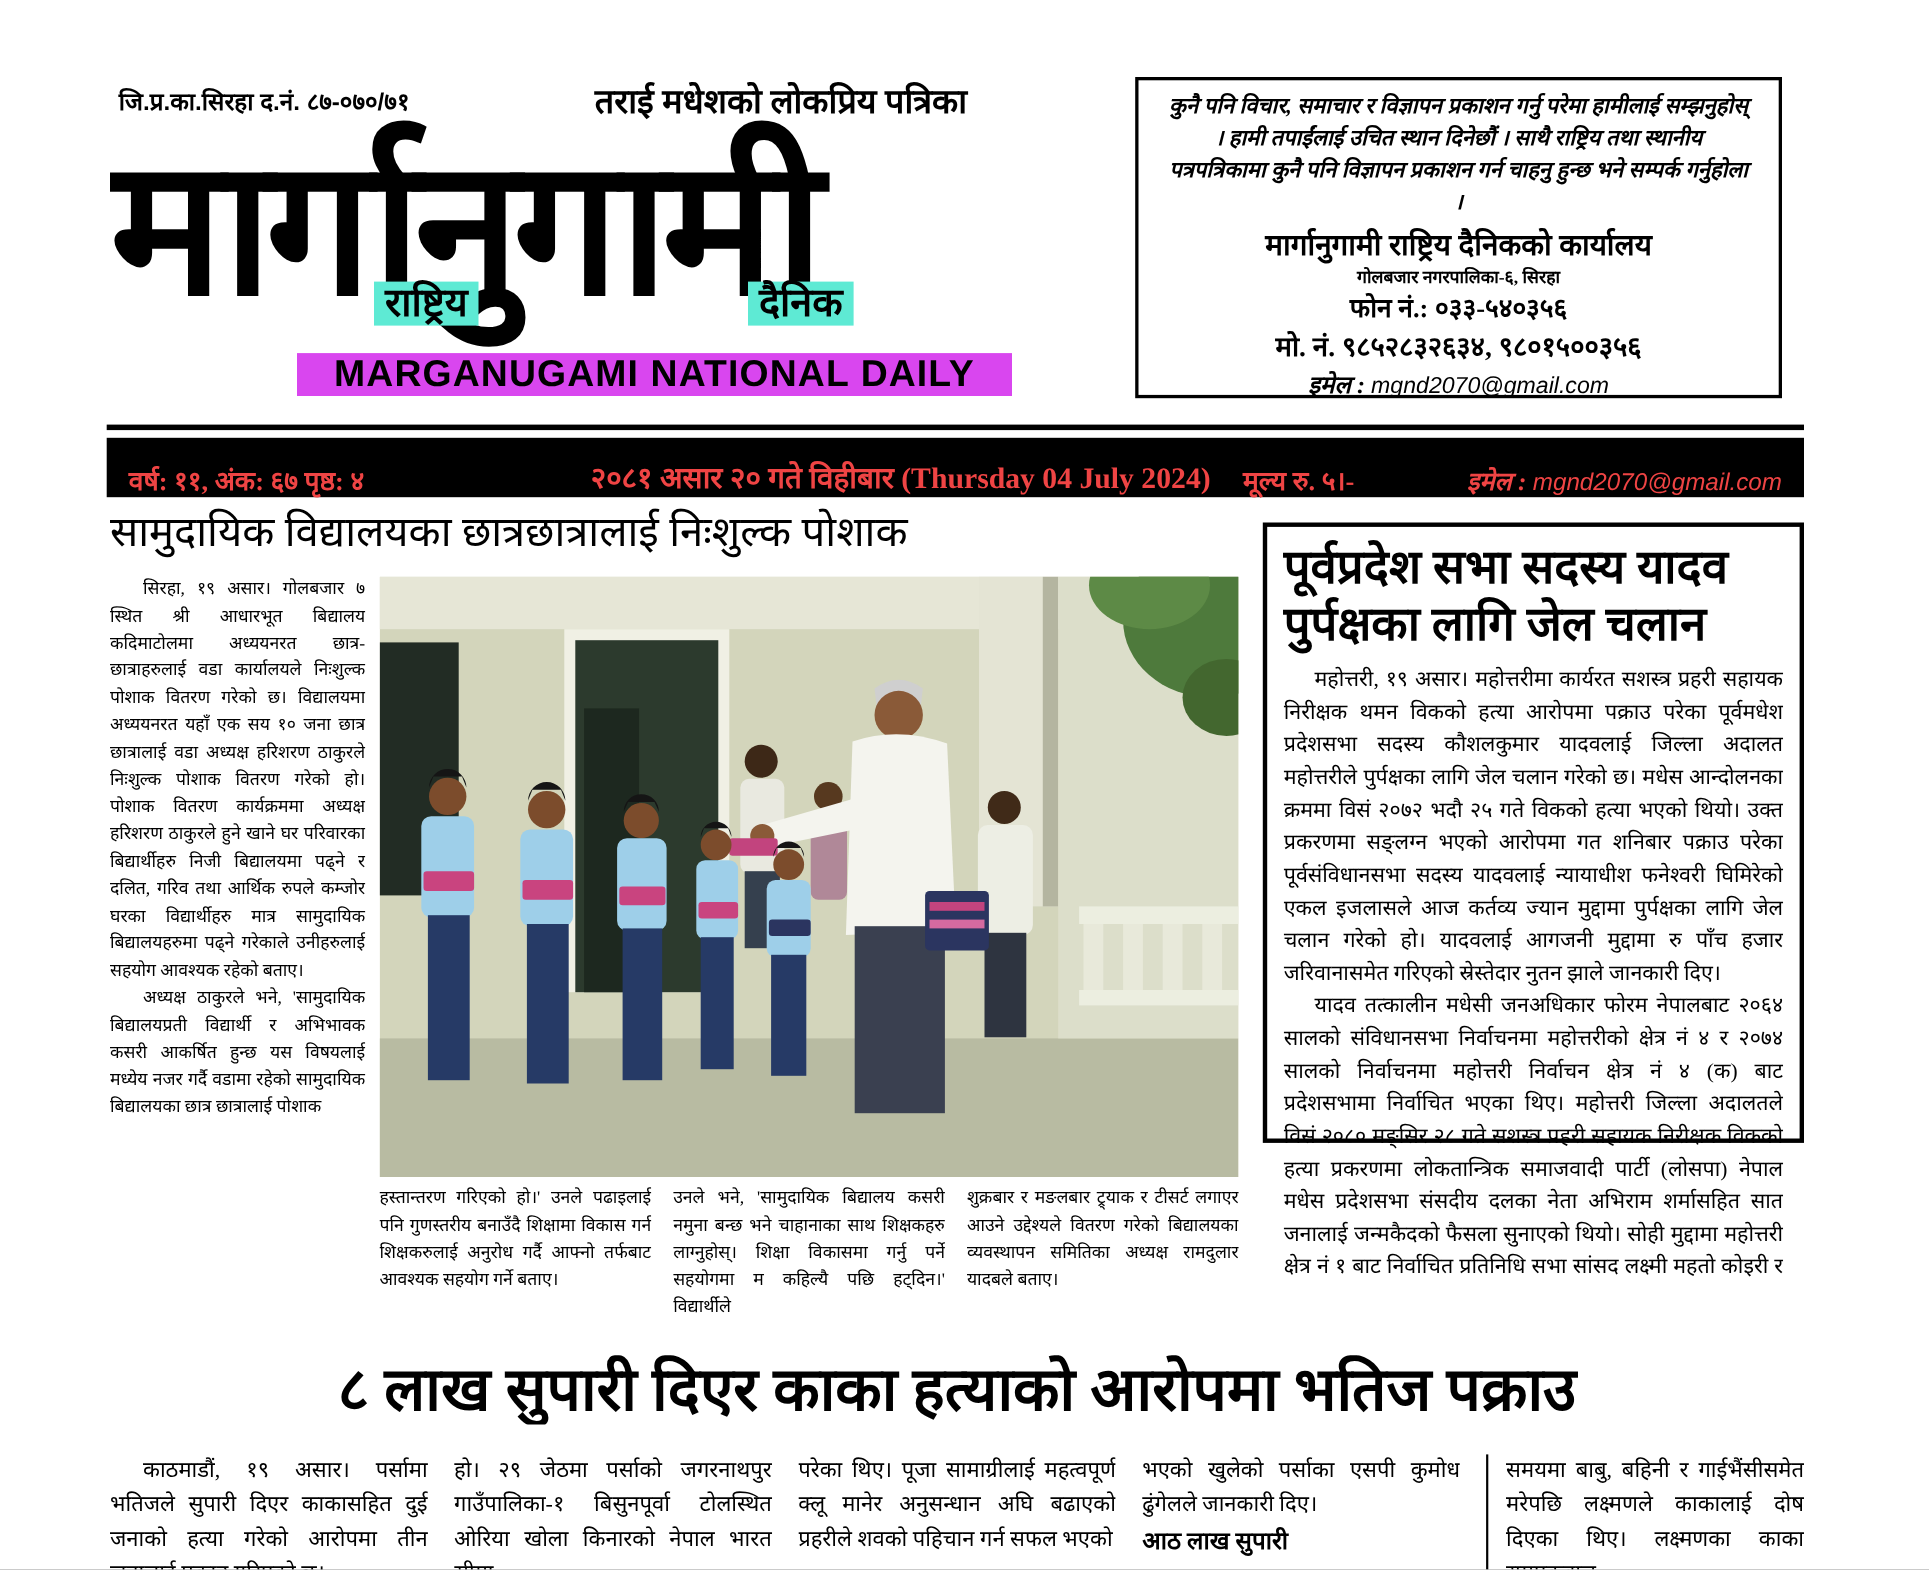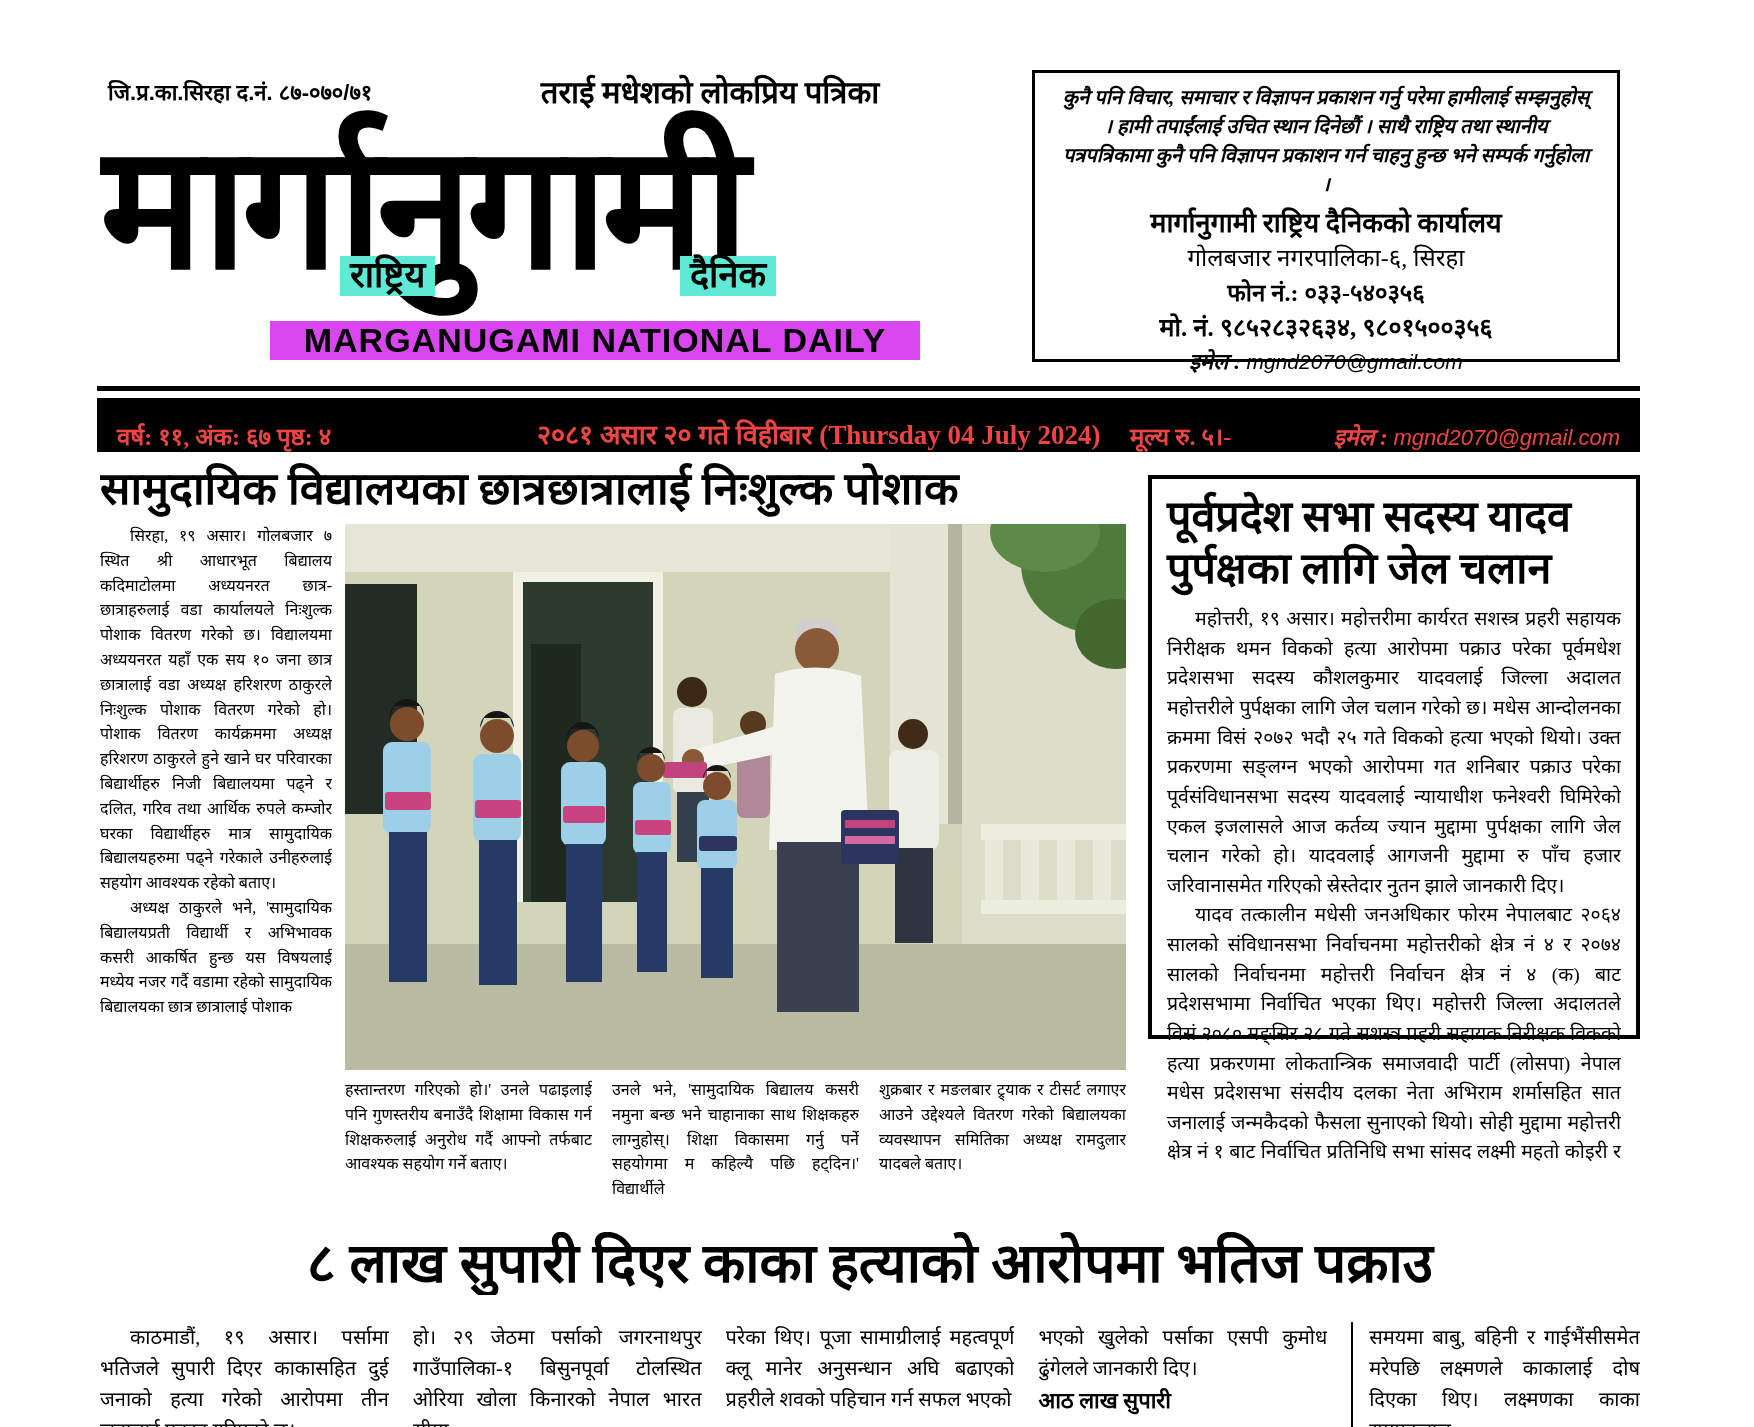--- a/index.html
+++ b/index.html
@@ -25,42 +25,42 @@
   .mast-eng{
     position:absolute;left:170px;bottom:-6px;width:650px;text-align:center;background:#d946ef;
     font-family:"Liberation Sans",sans-serif;font-size:34px;font-weight:900;letter-spacing:1px;white-space:nowrap;
   }
   .contact-box{
     position:absolute;left:1032px;top:70px;width:588px;height:292px;border:3px solid #000;
     padding:10px 26px;box-sizing:border-box;text-align:center;
   }
   .contact-notice{font-size:20px;font-weight:bold;font-style:italic;line-height:1.45;margin:0 0 8px 0;}
   .office-title{font-size:27px;font-weight:bold;line-height:1.25;text-align:center;}
-  .office-address{font-size:24px;font-weight:normal;line-height:1.45;}
+  .office-address{font-size:16px;font-weight:bold;line-height:1.45;}
   .office-phone{font-size:24px;font-weight:bold;line-height:1.45;}
   .office-mobile{font-size:25px;font-weight:bold;line-height:1.45;}
   .office-email{font-size:22px;line-height:1.4;}
   .office-email .lbl{font-weight:bold;font-style:italic;}
   .office-email .val{font-style:italic;font-family:"Liberation Sans",sans-serif;font-size:21px;}
   
   .toprule{position:absolute;left:97px;top:386px;width:1543px;height:5px;background:#000;}
   .datebar{
     position:absolute;left:97px;top:398px;width:1543px;height:54px;background:#000;color:#ef4444;
     display:flex;align-items:flex-end;box-sizing:border-box;padding:0 20px;
   }
   .db-issue{font-size:24px;font-weight:bold;flex:0 0 420px;}
   .db-date{font-size:27px;font-weight:bold;flex:1 1 auto;}
   .db-price{font-size:24px;font-weight:bold;flex:0 0 170px;}
   .db-email{font-size:23px;flex:0 0 320px;text-align:right;}
   .db-email .lbl{font-style:italic;font-weight:bold;}
   .db-email .val{font-family:"Liberation Sans",sans-serif;font-style:italic;font-size:22px;}
   
   .lead-headline{
     position:absolute;left:100px;top:462px;width:930px;height:58px;overflow:hidden;
-    font-size:45px;font-weight:bold;white-space:nowrap;line-height:1.2;
+    font-size:38px;font-weight:normal;white-space:nowrap;line-height:1.2;
   }
   .newscol{
     position:absolute;font-size:16px;line-height:1.55;text-align:justify;overflow:hidden;
   }
   .newscol p{margin:0;}
   .newscol p.ind{text-indent:30px;}
   .lead-col1{left:100px;top:524px;width:232px;height:712px;}
   .lead-col2{left:345px;top:1078px;width:247px;height:158px;}
   .lead-col3{left:612px;top:1078px;width:247px;height:158px;}
   .lead-col4{left:879px;top:1078px;width:247px;height:158px;}

